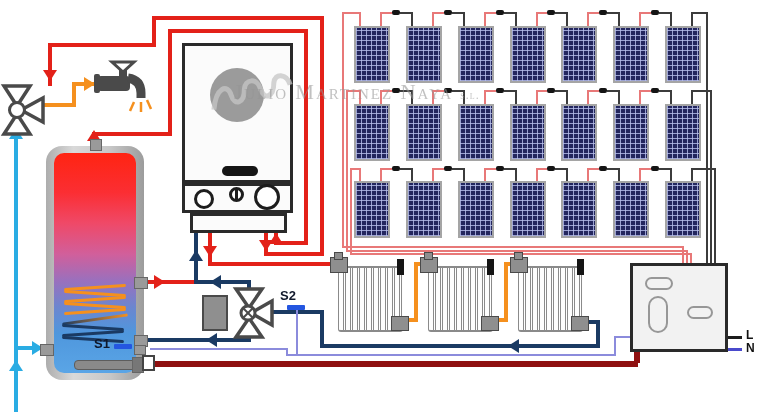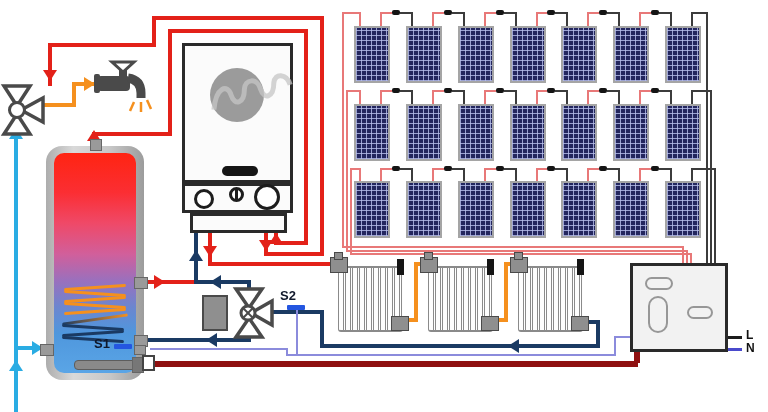--- a/index.html
+++ b/index.html
@@ -330,17 +330,20 @@
   <div class="inv-shape" style="left:648px;top:296px;width:20px;height:37px;border-radius:10px"></div>
   <div class="inv-shape" style="left:687px;top:306px;width:26px;height:13px;border-radius:7px"></div>
   <div class="pipe" style="left:728px;top:336px;width:14px;height:3px;background:#1d1d1d"></div>
   <div class="pipe" style="left:728px;top:348px;width:14px;height:3px;background:#4a4acc"></div>
 
   <div class="lbl" style="left:94px;top:336px">S1</div>
   <div class="lbl" style="left:280px;top:288px">S2</div>
   <div class="lbl-ln" style="left:746px;top:328px">L</div>
   <div class="lbl-ln" style="left:746px;top:341px">N</div>
 
+  <div class="watermark">
+    <span>Julio Martinez Naya</span>&nbsp;<span class="sfx">s.l.</span>
+  </div>
   <svg style="left:207px;top:72px;transform:rotate(-8deg);z-index:59" width="92" height="42" viewBox="0 0 92 42">
     <path d="M5,32 C10,10 22,8 24,20 C26,32 36,30 38,16 C40,6 52,6 54,18 C56,30 66,28 68,14 C70,4 82,6 84,18" stroke="#c6c6c6" stroke-width="5" fill="none" opacity="0.75"></path>
   </svg>
 
 </div>
 
 </body></html>

